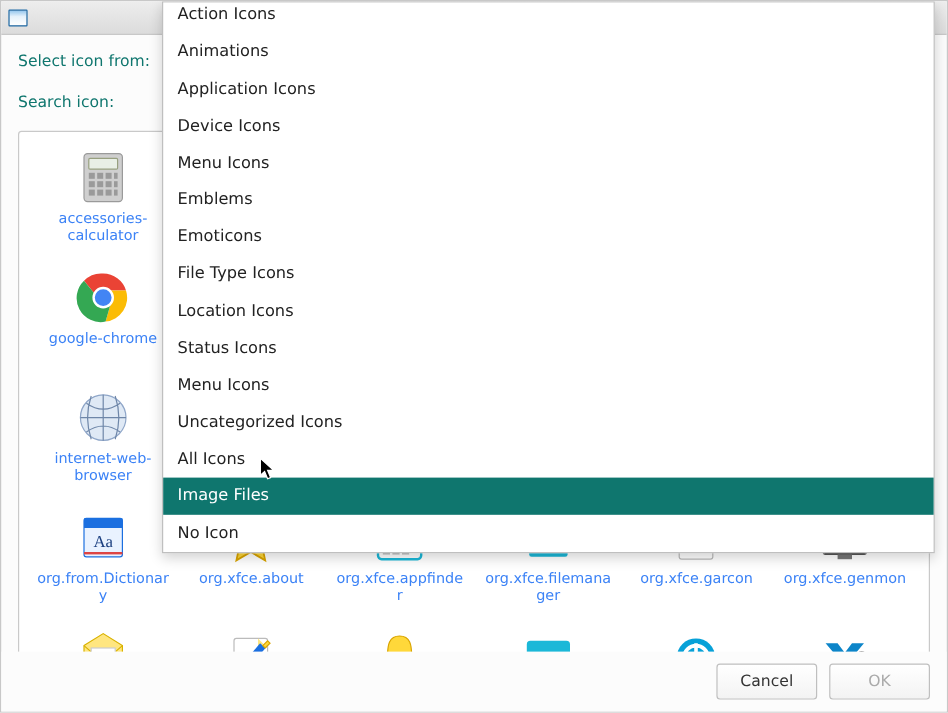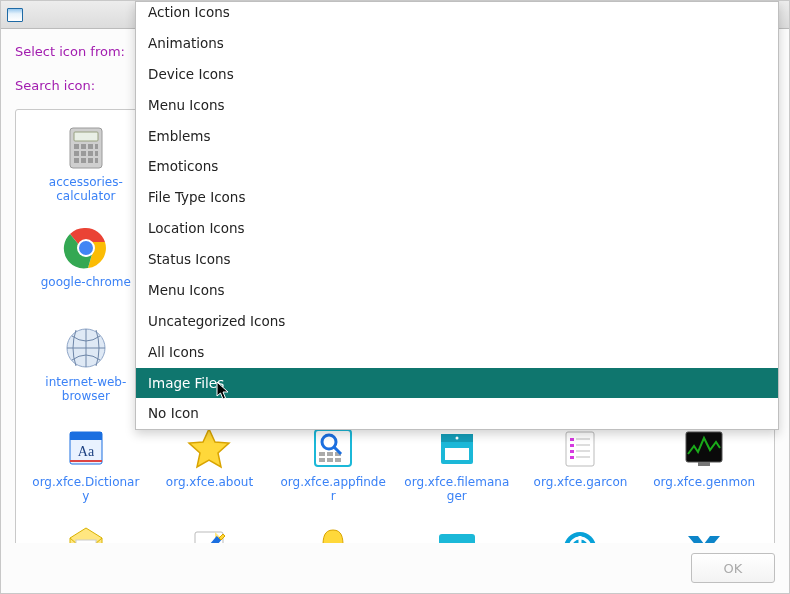--- a/index.html
+++ b/index.html
@@ -2,21 +2,21 @@
 <html><head>
 <meta charset="utf-8">
 <style>
   * { box-sizing: border-box; }
   html, body { margin: 0; padding: 0; font-family: "DejaVu Sans","Segoe UI",sans-serif; font-size: 13px; color: #2b2b2b; background: #fff; }
   .window { width: 790px; height: 594px; position: relative; background: #fcfcfc; overflow: hidden; border: 1px solid #c8c8c8; }
   .title-bar { height: 28px; background: linear-gradient(#ededed,#dcdcdc); border-bottom: 1px solid #bbb; display: flex; align-items: center; padding: 0 6px; gap: 6px; }
   .title-icon { width: 16px; height: 14px; border: 1px solid #1f6aa5; background: linear-gradient(#98c8ee,#e6f2fb 40%,#fff); border-radius: 1px; }
   .content { position: absolute; top: 28px; left: 0; right: 0; bottom: 50px; padding: 12px 14px 0 14px; }
   .row { display: flex; align-items: center; gap: 8px; margin-bottom: 14px; }
-  .label { color: #a21caf; }
+  .label { color: #0f766e; }
   .field { flex: 1; height: 20px; }
   .icon-grid-wrap { border: 1px solid #c9c9c9; border-radius: 3px; background: #fff; padding: 6px 6px 0 6px; overflow: hidden; }
   .icon-grid { display: grid; grid-template-columns: repeat(6,1fr); gap: 0; padding: 2px 2px 0 2px; }
   .cell { display: flex; flex-direction: column; align-items: center; justify-content: flex-start; padding: 6px 4px 6px 4px; text-align: center; height: 100px; }
   .cell.short { height: 56px; }
   .cell .icon { width: 48px; height: 48px; display: flex; align-items: center; justify-content: center; }
   .cell .caption { font-size: 12px; color: #3b82f6; line-height: 1.15; margin-top: 4px; word-break: break-word; max-width: 110px; }
   .footer { position: absolute; left: 0; right: 0; bottom: 0; height: 50px; display: flex; justify-content: flex-end; align-items: center; gap: 10px; padding: 0 14px; background: #fcfcfc; }
   .btn { min-width: 84px; height: 30px; border: 1px solid #bfbfbf; border-radius: 3px; background: linear-gradient(#fff,#f3f3f3); display: flex; align-items: center; justify-content: center; font-size: 13px; color: #333; }
   .btn.disabled { color: #aaa; }
@@ -143,21 +143,21 @@
           </div>
           <div class="cell">
             <div class="icon">
               <svg viewBox="0 0 48 48" width="48" height="48">
                 <rect x="8" y="8" width="32" height="32" rx="2" fill="#e9f2ff" stroke="#1b6fe0"></rect>
          <rect x="8" y="8" width="32" height="8" fill="#1b6fe0"></rect>
          <text x="24" y="32" text-anchor="middle" font-size="14" font-family="serif" fill="#1b3f80">Aa</text>
          <rect x="8" y="36" width="32" height="2" fill="#d44"></rect>
               </svg>
             </div>
-            <div class="caption">org.xfce.Dictionary</div>
+            <div class="caption">org.from.Dictionary</div>
           </div>
           <div class="cell">
             <div class="icon">
               <svg viewBox="0 0 48 48" width="48" height="48">
                 <path d="M24 5 L30 18 L44 19 L33 29 L36 43 L24 36 L12 43 L15 29 L4 19 L18 18 Z" fill="#ffd83a" stroke="#d9a400" stroke-width="1.5"></path>
               </svg>
             </div>
             <div class="caption">org.xfce.about</div>
           </div>
           <div class="cell">
@@ -277,26 +277,28 @@
                 <circle cx="40" cy="21" r="1" fill="#fff"></circle>
               </svg>
             </div>
           </div>
         </div>
     </div>
 
   </div>
 
   <div class="footer">
+    <div class="btn">Cancel</div>
     <div class="btn disabled">OK</div>
   </div>
 
   <div class="menu" id="menu">
       <div class="menu-item cut-top">Action Icons</div>
       <div class="menu-item">Animations</div>
+      <div class="menu-item">Application Icons</div>
       <div class="menu-item">Device Icons</div>
       <div class="menu-item">Menu Icons</div>
       <div class="menu-item">Emblems</div>
       <div class="menu-item">Emoticons</div>
       <div class="menu-item">File Type Icons</div>
       <div class="menu-item">Location Icons</div>
       <div class="menu-item">Status Icons</div>
       <div class="menu-item">Menu Icons</div>
       <div class="menu-item">Uncategorized Icons</div>
       <div class="menu-item">All Icons</div>

